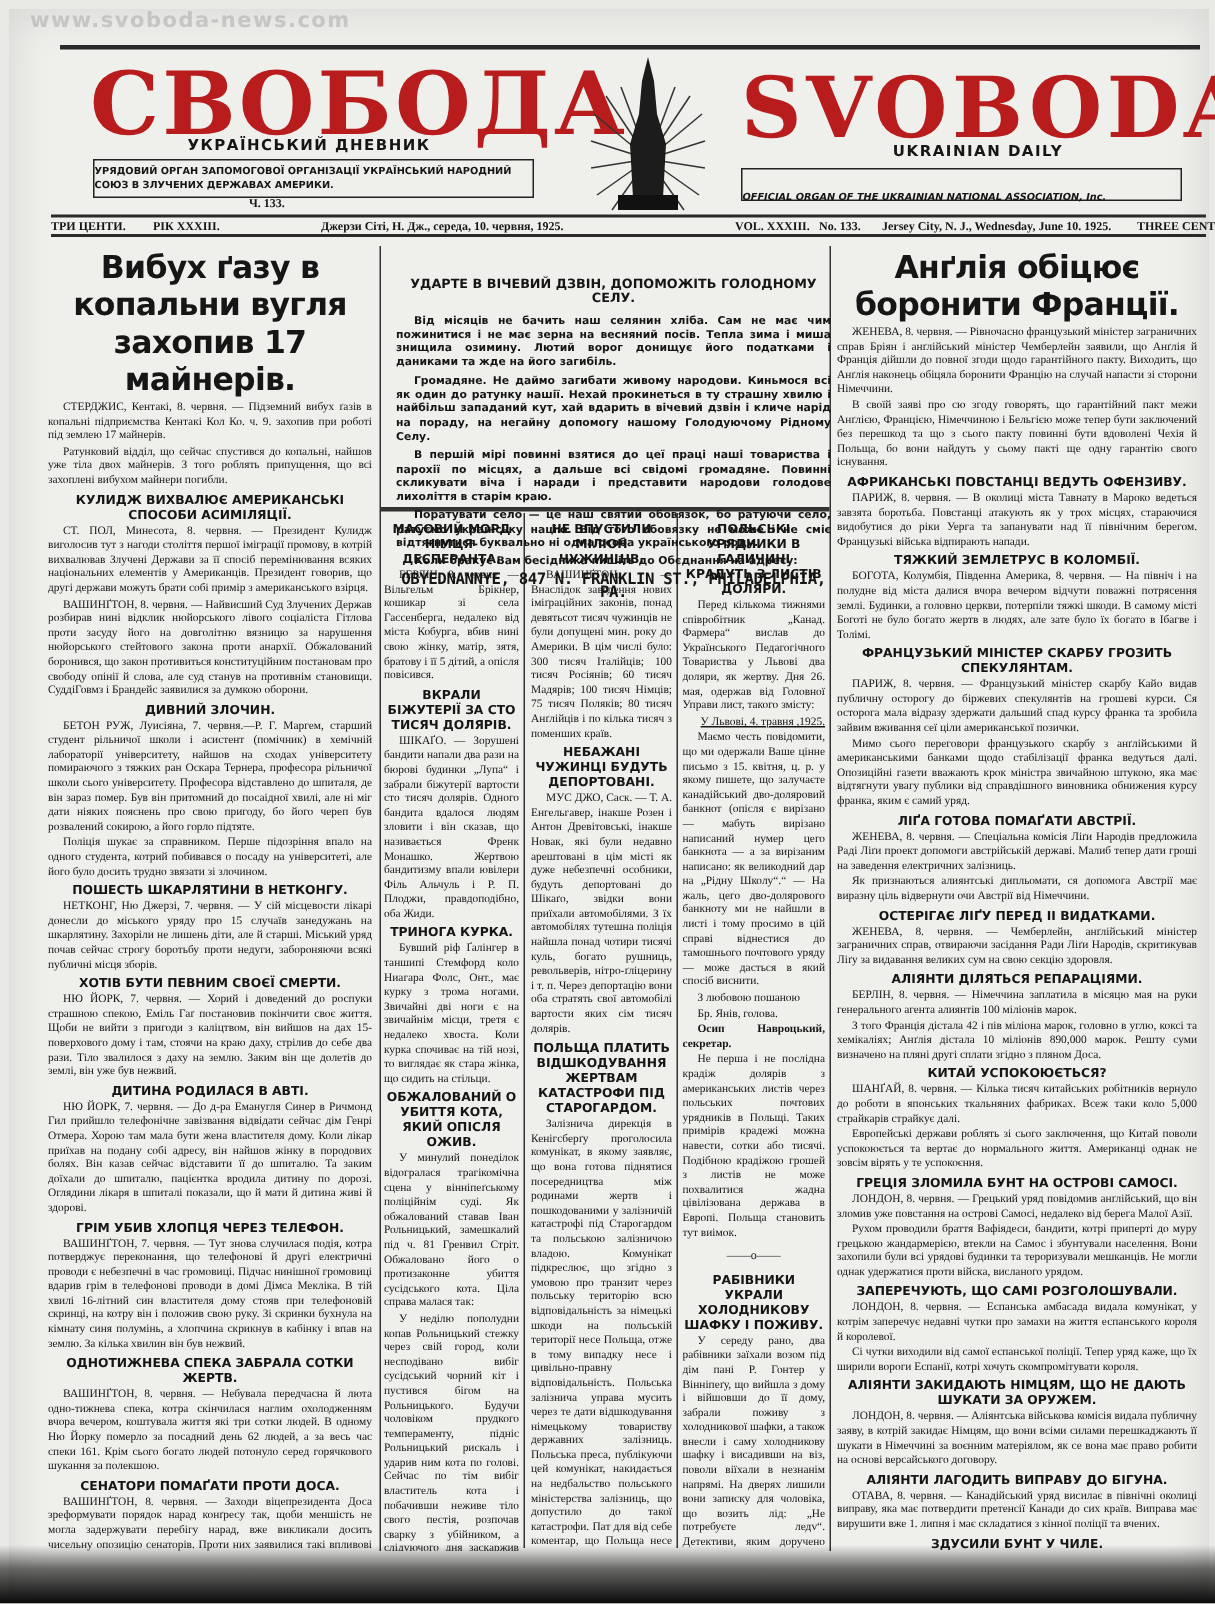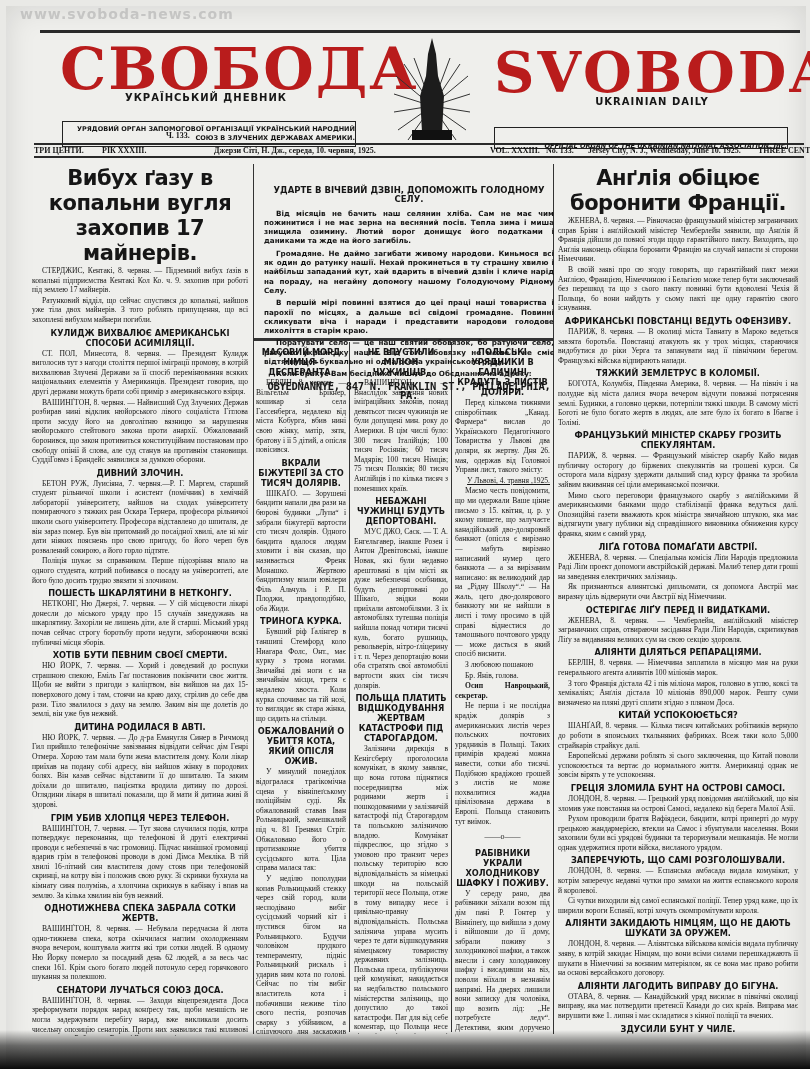--- a/index.html
+++ b/index.html
@@ -7,21 +7,21 @@
        font-family:"DejaVu Serif","Liberation Serif",serif;color:#161616;}
   .page{position:absolute;left:6px;top:6px;width:800px;height:1058px;background:#efefec;
         box-shadow:inset 0 0 30px rgba(0,0,0,0.12);}
   .watermark{position:absolute;left:14px;top:0px;font-family:"DejaVu Sans",sans-serif;font-size:14px;
         font-weight:bold;color:rgba(170,170,170,0.55);letter-spacing:1px;}
   .rule{position:absolute;background:#2a2a2a;}
   .masthead-title{position:absolute;font-family:"DejaVu Serif",serif;font-weight:bold;color:#b91c1c;
         letter-spacing:1px;line-height:1;}
   .sub{position:absolute;font-family:"DejaVu Sans",sans-serif;font-weight:bold;font-size:10px;letter-spacing:1px;text-align:center;}
   .box{position:absolute;border:1.5px solid #222;font-family:"DejaVu Sans",sans-serif;font-size:6.5px;font-weight:bold;
-        text-align:right;line-height:9px;padding-top:3px;box-sizing:border-box;margin-top:15px;}
+        text-align:left;line-height:9px;padding-top:3px;box-sizing:border-box;}
   .dateline{position:absolute;top:118px;font-family:"Liberation Serif",serif;font-size:8px;font-weight:bold;white-space:nowrap;}
   .emblem{position:absolute;left:386px;top:30px;width:80px;height:110px;}
   .col{position:absolute;font-family:"Liberation Serif",serif;font-size:7.6px;line-height:9.6px;text-align:justify;overflow:hidden;}
   .col p{margin:0 0 1px 0;text-indent:10px;}
   .col h3{margin:3px 0 1px 0;font-family:"DejaVu Sans",sans-serif;font-size:8.2px;line-height:10px;text-align:center;font-weight:bold;}
   .head-l{font-family:"DejaVu Sans",sans-serif;font-weight:bold;font-size:21px;line-height:25px;text-align:center;letter-spacing:-0.5px;}
   .vline{position:absolute;width:1px;background:#333;}
   .hline{position:absolute;height:1px;background:#333;}
   .appeal{position:absolute;left:258px;top:180px;width:290px;font-family:"DejaVu Sans",sans-serif;font-size:7.2px;line-height:9.3px;font-weight:bold;text-align:justify;}
   .appeal h2{margin:0 0 4px 0;font-size:8.5px;text-align:center;}
@@ -104,21 +104,21 @@
     <h3>ПОШЕСТЬ ШКАРЛЯТИНИ В НЕТКОНГУ.</h3>
     <p>НЕТКОНГ, Ню Джерзі, 7. червня. — У сій місцевости лікарі донесли до міського уряду про 15 случаїв занедужань на шкарлятину. Захоріли не лишень діти, але й старші. Міський уряд почав сейчас строгу боротьбу проти недуги, забороняючи всякі публичні місця зборів.</p>
     <h3>ХОТІВ БУТИ ПЕВНИМ СВОЄЇ СМЕРТИ.</h3>
     <p>НЮ ЙОРК, 7. червня. — Хорий і доведений до роспуки страшною спекою, Еміль Гаґ постановив покінчити своє життя. Щоби не вийти з пригоди з каліцтвом, він вийшов на дах 15-поверхового дому і там, стоячи на краю даху, стрілив до себе два рази. Тіло звалилося з даху на землю. Заким він ще долетів до землі, він уже був нежвий.</p>
     <h3>ДИТИНА РОДИЛАСЯ В АВТІ.</h3>
     <p>НЮ ЙОРК, 7. червня. — До д-ра Еманугля Синер в Ричмонд Гил прийшло телефонічне завізвання відвідати сейчас дім Генрі Отмера. Хорою там мала бути жена властителя дому. Коли лікар приїхав на подану собі адресу, він найшов жінку в породових болях. Він казав сейчас відставити її до шпиталю. Та заким доїхали до шпиталю, пацієнтка вродила дитину по дорозі. Оглядини лікаря в шпиталі показали, що й мати й дитина живі й здорові.</p>
     <h3>ГРІМ УБИВ ХЛОПЦЯ ЧЕРЕЗ ТЕЛЕФОН.</h3>
     <p>ВАШИНҐТОН, 7. червня. — Тут знова случилася подія, котра потверджує переконання, що телефонові й другі електричні проводи є небезпечні в час громовиці. Підчас нинішної громовиці вдарив грім в телефонові проводи в домі Дімса Мекліка. В тій хвилі 16-літний син властителя дому стояв при телефоновій скринці, на котру він і положив свою руку. Зі скринки бухнула на кімнату синя полумінь, а хлопчина скрикнув в кабінку і впав на землю. За кілька хвилин він був нежвий.</p>
     <h3>ОДНОТИЖНЕВА СПЕКА ЗАБРАЛА СОТКИ ЖЕРТВ.</h3>
     <p>ВАШИНҐТОН, 8. червня. — Небувала передчасна й люта одно-тижнева спека, котра скінчилася наглим охолодженням вчора вечером, коштувала життя які три сотки людей. В одному Ню Йорку померло за посадний день 62 людей, а за весь час спеки 161. Крім сього богато людей потонуло серед горячкового шукання за полекшою.</p>
-    <h3>СЕНАТОРИ ЛУЧАТЬСЯ СОЮЗ ДОСА.</h3>
+    <h3>СЕНАТОРИ ПОМАҐАТИ ПРОТИ ДОСА.</h3>
     <p>ВАШИНҐТОН, 8. червня. — Заходи віцепрезидента Доса зреформувати порядок нарад конґресу так, щоби меншість не могла задержувати перебігу нарад, вже викликали досить чисельну опозицію сенаторів. Проти них заявилися такі впливові сенатори, як Робинсон, Волш і Брукгарт, які думають вести проти них безпощадну кампанію в новім конґресі.</p>
 
   </div>
 
   <div class="appeal">
     <h2>УДАРТЕ В ВІЧЕВИЙ ДЗВІН, ДОПОМОЖІТЬ ГОЛОДНОМУ СЕЛУ.</h2>
     <p>Від місяців не бачить наш селянин хліба. Сам не має чим пожинитися і не має зерна на весняний посів. Тепла зима і миша знищила озимину. Лютий ворог донищує його податками і даниками та жде на його загибіль.</p>
     <p>Громадяне. Не даймо загибати живому народови. Киньмося всі як один до ратунку нашії. Нехай прокинеться в ту страшну хвилю і найбільш западаний кут, хай вдарить в вічевий дзвін і кличе нарід на пораду, на негайну допомогу нашому Голодуючому Рідному Селу.</p>
     <p>В першій мірі повинні взятися до цеї праці наші товариства і парохії по місцях, а дальше всі свідомі громадяне. Повинні скликувати віча і наради і представити народови голодове лихоліття в старім краю.</p>
     <p>Поратувати село — це наш святий обовязок, бо ратуючи село, ратуємо українську націю. Від того обовязку не може і не сміє відтягнутися буквально ні одна особа українського роду.</p>

